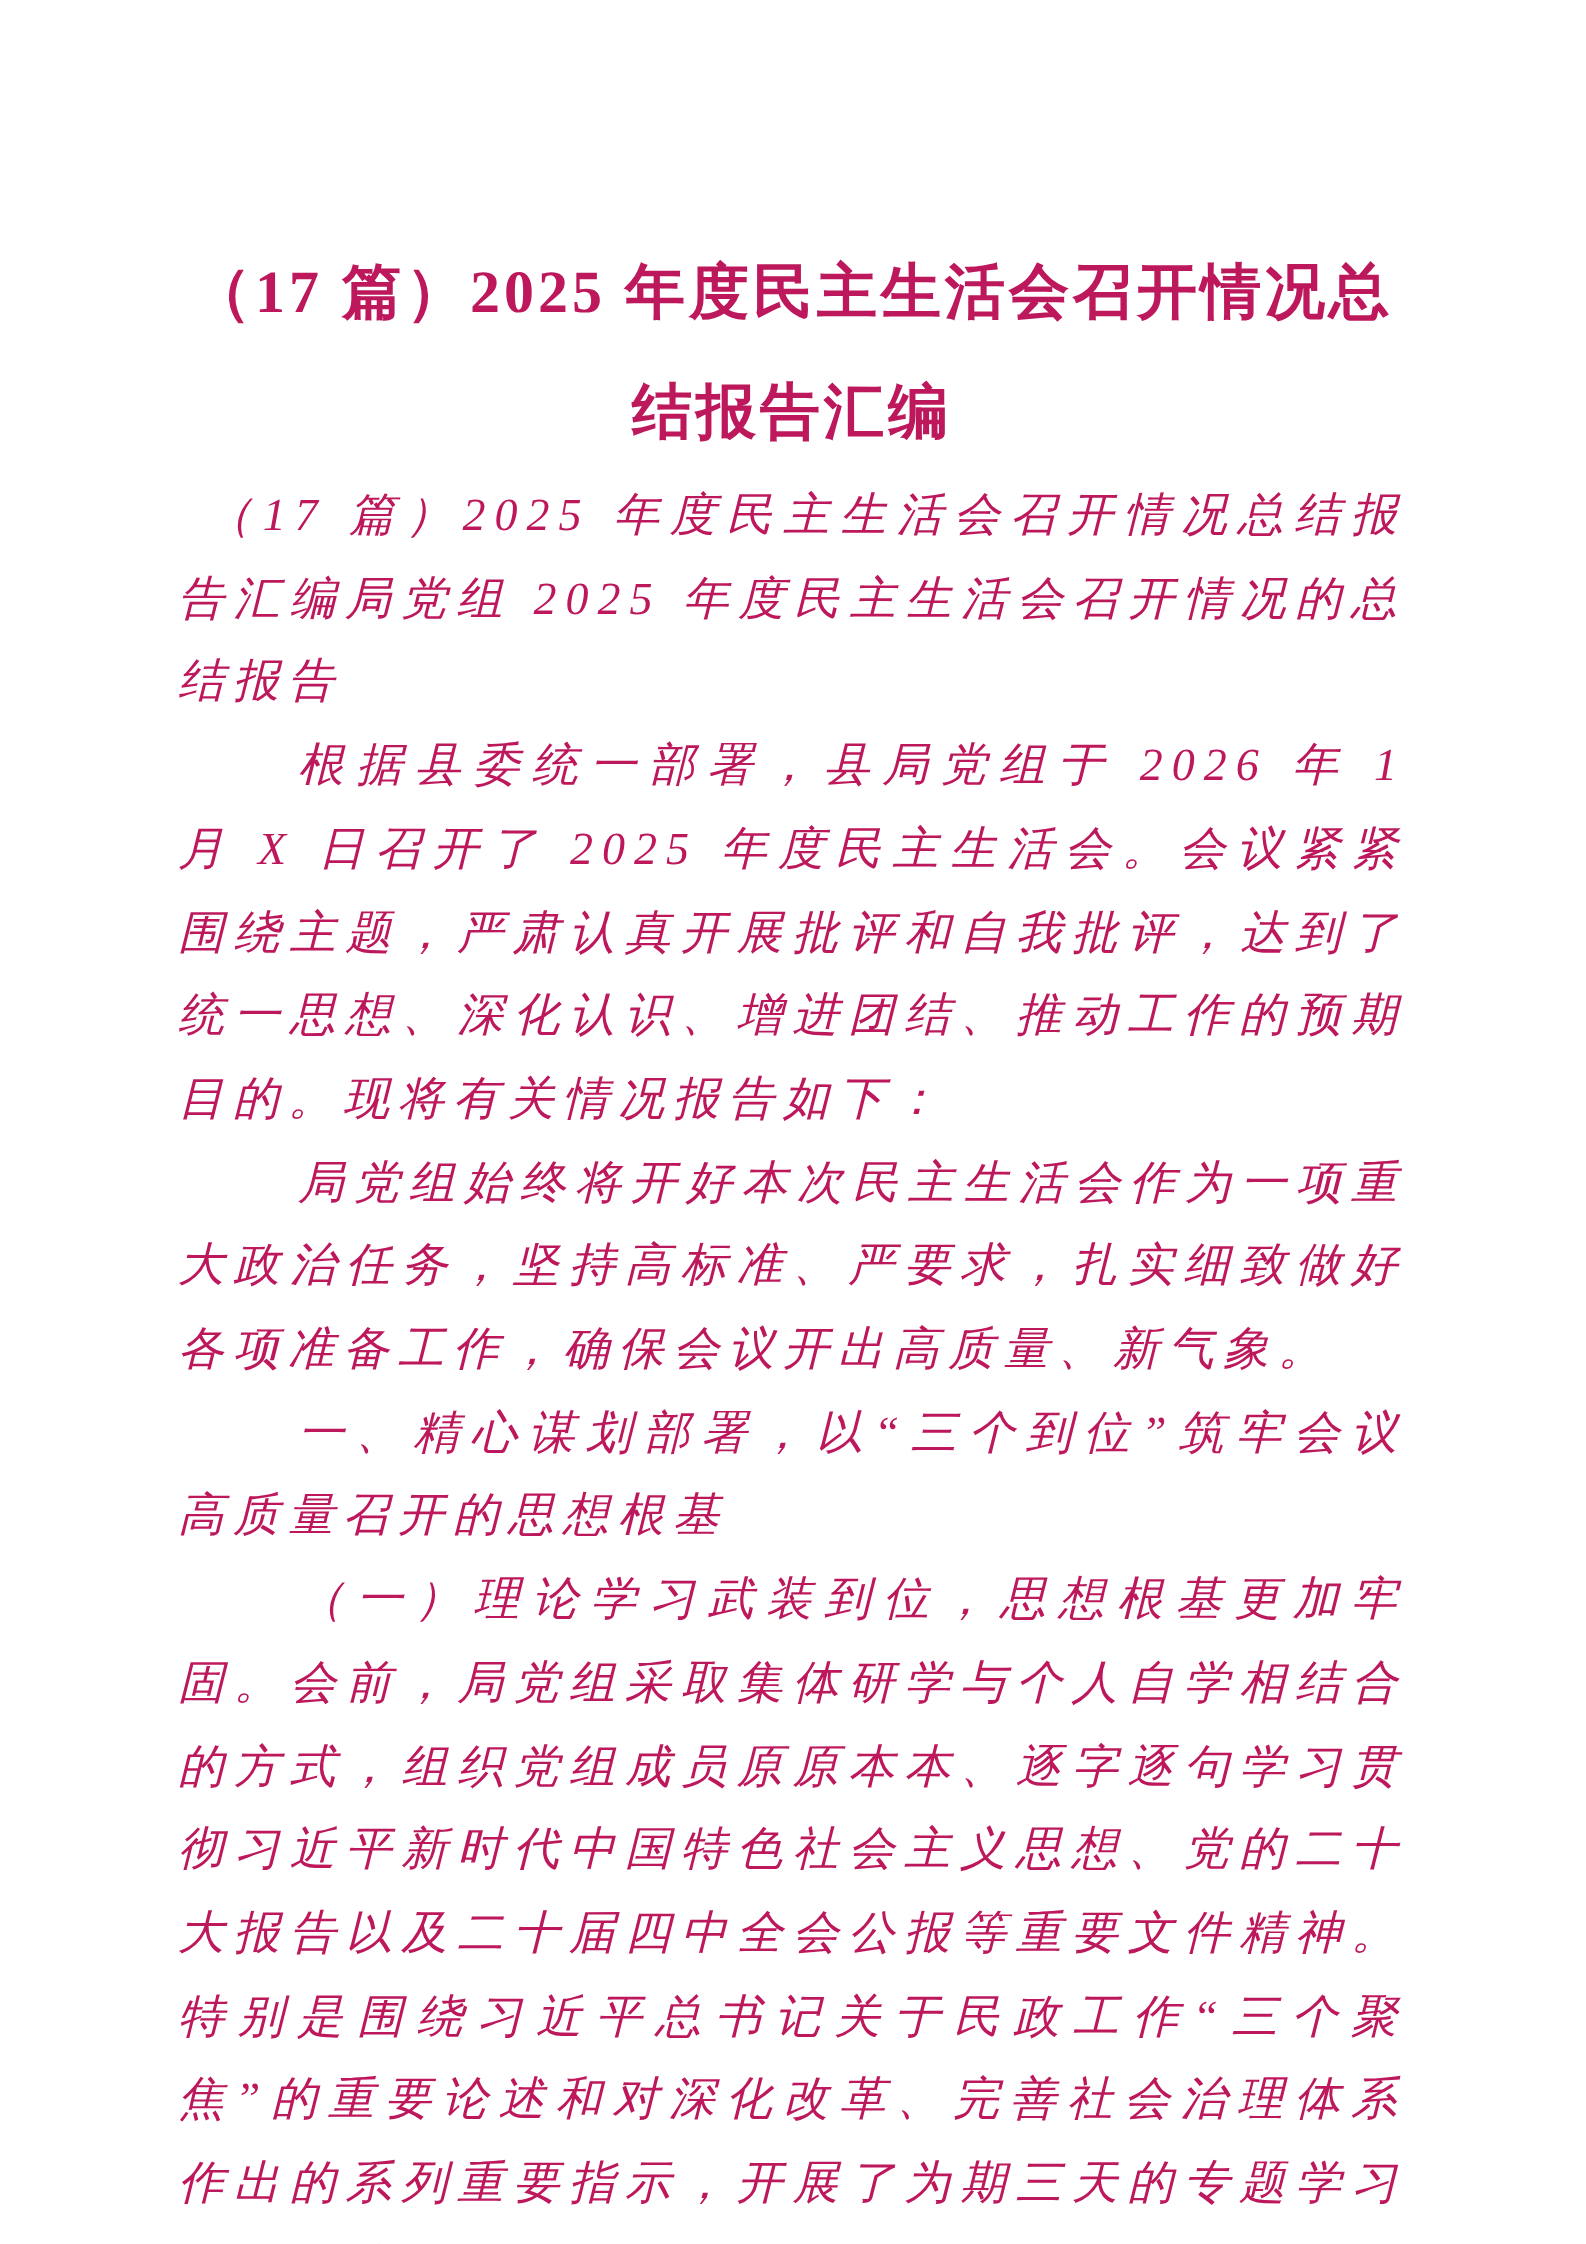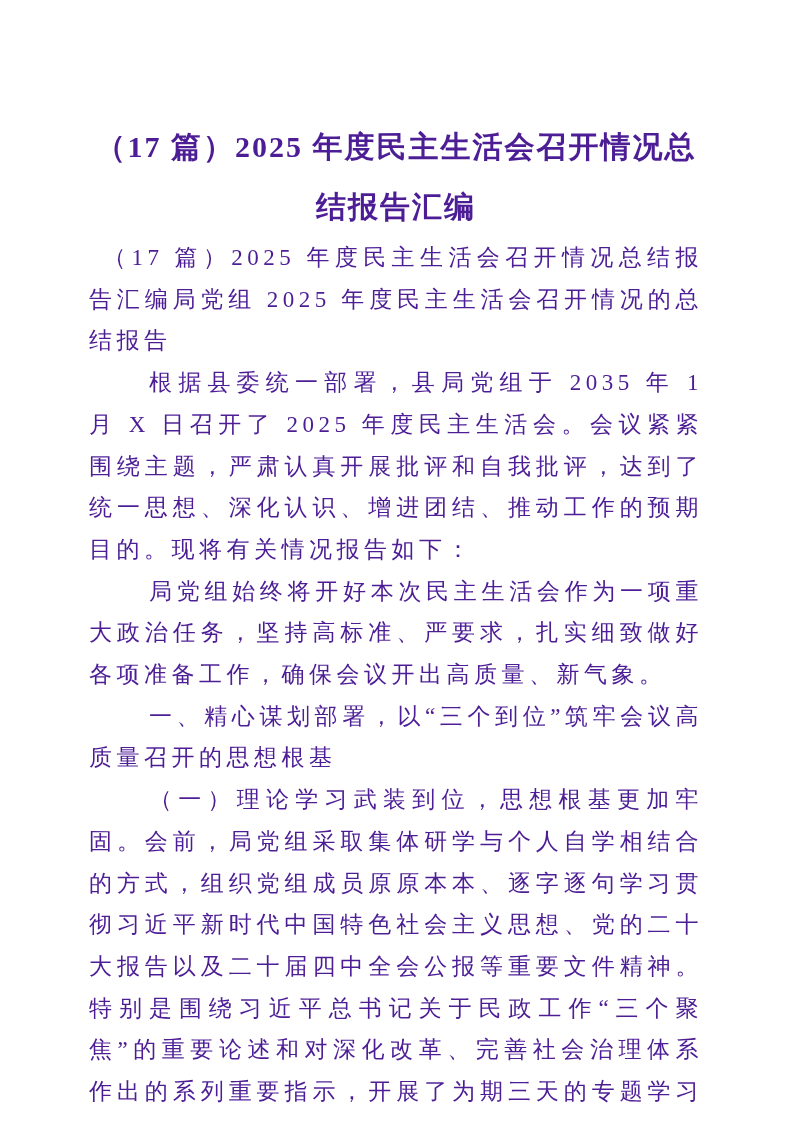--- a/index.html
+++ b/index.html
@@ -8,21 +8,21 @@
     background: #ffffff;
   }
   .page {
     position: relative;
     width: 793px;
     height: 1122px;
     background: #ffffff;
     overflow: hidden;
     box-sizing: border-box;
     padding: 117px 90px 0 89px;
-    color: #4c1d95;
+    color: #be185d;
   }
   .doc-title {
     font-family: "Liberation Serif", "DejaVu Serif", serif;
     font-weight: bold;
     font-size: 30px;
     line-height: 60px;
     letter-spacing: 2px;
     text-align: center;
     margin: 0 0 0 0;
   }
@@ -30,30 +30,31 @@
     font-family: "Liberation Serif", "DejaVu Serif", serif;
     font-size: 23px;
     line-height: 41.7px;
     letter-spacing: 4.5px;
     text-align: justify;
     text-justify: inter-character;
   }
   .doc-body p {
     margin: 0;
     text-indent: 60px;
+    font-style: italic;
   }
   .doc-body p.p-lead {
     text-indent: 14px;
   }
 </style>
 </head>
 <body>
 
 <div class="page">
   <h1 class="doc-title">（17 篇）2025 年度民主生活会召开情况总结报告汇编</h1>
   <div class="doc-body">
       <p class="p-lead">（17 篇）2025 年度民主生活会召开情况总结报告汇编局党组 2025 年度民主生活会召开情况的总结报告</p>
-      <p>根据县委统一部署，县局党组于 2035 年 1 月 X 日召开了 2025 年度民主生活会。会议紧紧围绕主题，严肃认真开展批评和自我批评，达到了统一思想、深化认识、增进团结、推动工作的预期目的。现将有关情况报告如下：</p>
+      <p>根据县委统一部署，县局党组于 2026 年 1 月 X 日召开了 2025 年度民主生活会。会议紧紧围绕主题，严肃认真开展批评和自我批评，达到了统一思想、深化认识、增进团结、推动工作的预期目的。现将有关情况报告如下：</p>
       <p>局党组始终将开好本次民主生活会作为一项重大政治任务，坚持高标准、严要求，扎实细致做好各项准备工作，确保会议开出高质量、新气象。</p>
       <p>一、精心谋划部署，以“三个到位”筑牢会议高质量召开的思想根基</p>
       <p>（一）理论学习武装到位，思想根基更加牢固。会前，局党组采取集体研学与个人自学相结合的方式，组织党组成员原原本本、逐字逐句学习贯彻习近平新时代中国特色社会主义思想、党的二十大报告以及二十届四中全会公报等重要文件精神。特别是围绕习近平总书记关于民政工作“三个聚焦”的重要论述和对深化改革、完善社会治理体系作出的系列重要指示，开展了为期三天的专题学习研讨。通过深学细悟，党组成员进一步深化了对“两个确立”决定性意义的认识，增</p>
     </div>
 </div>
 
 </body></html>

